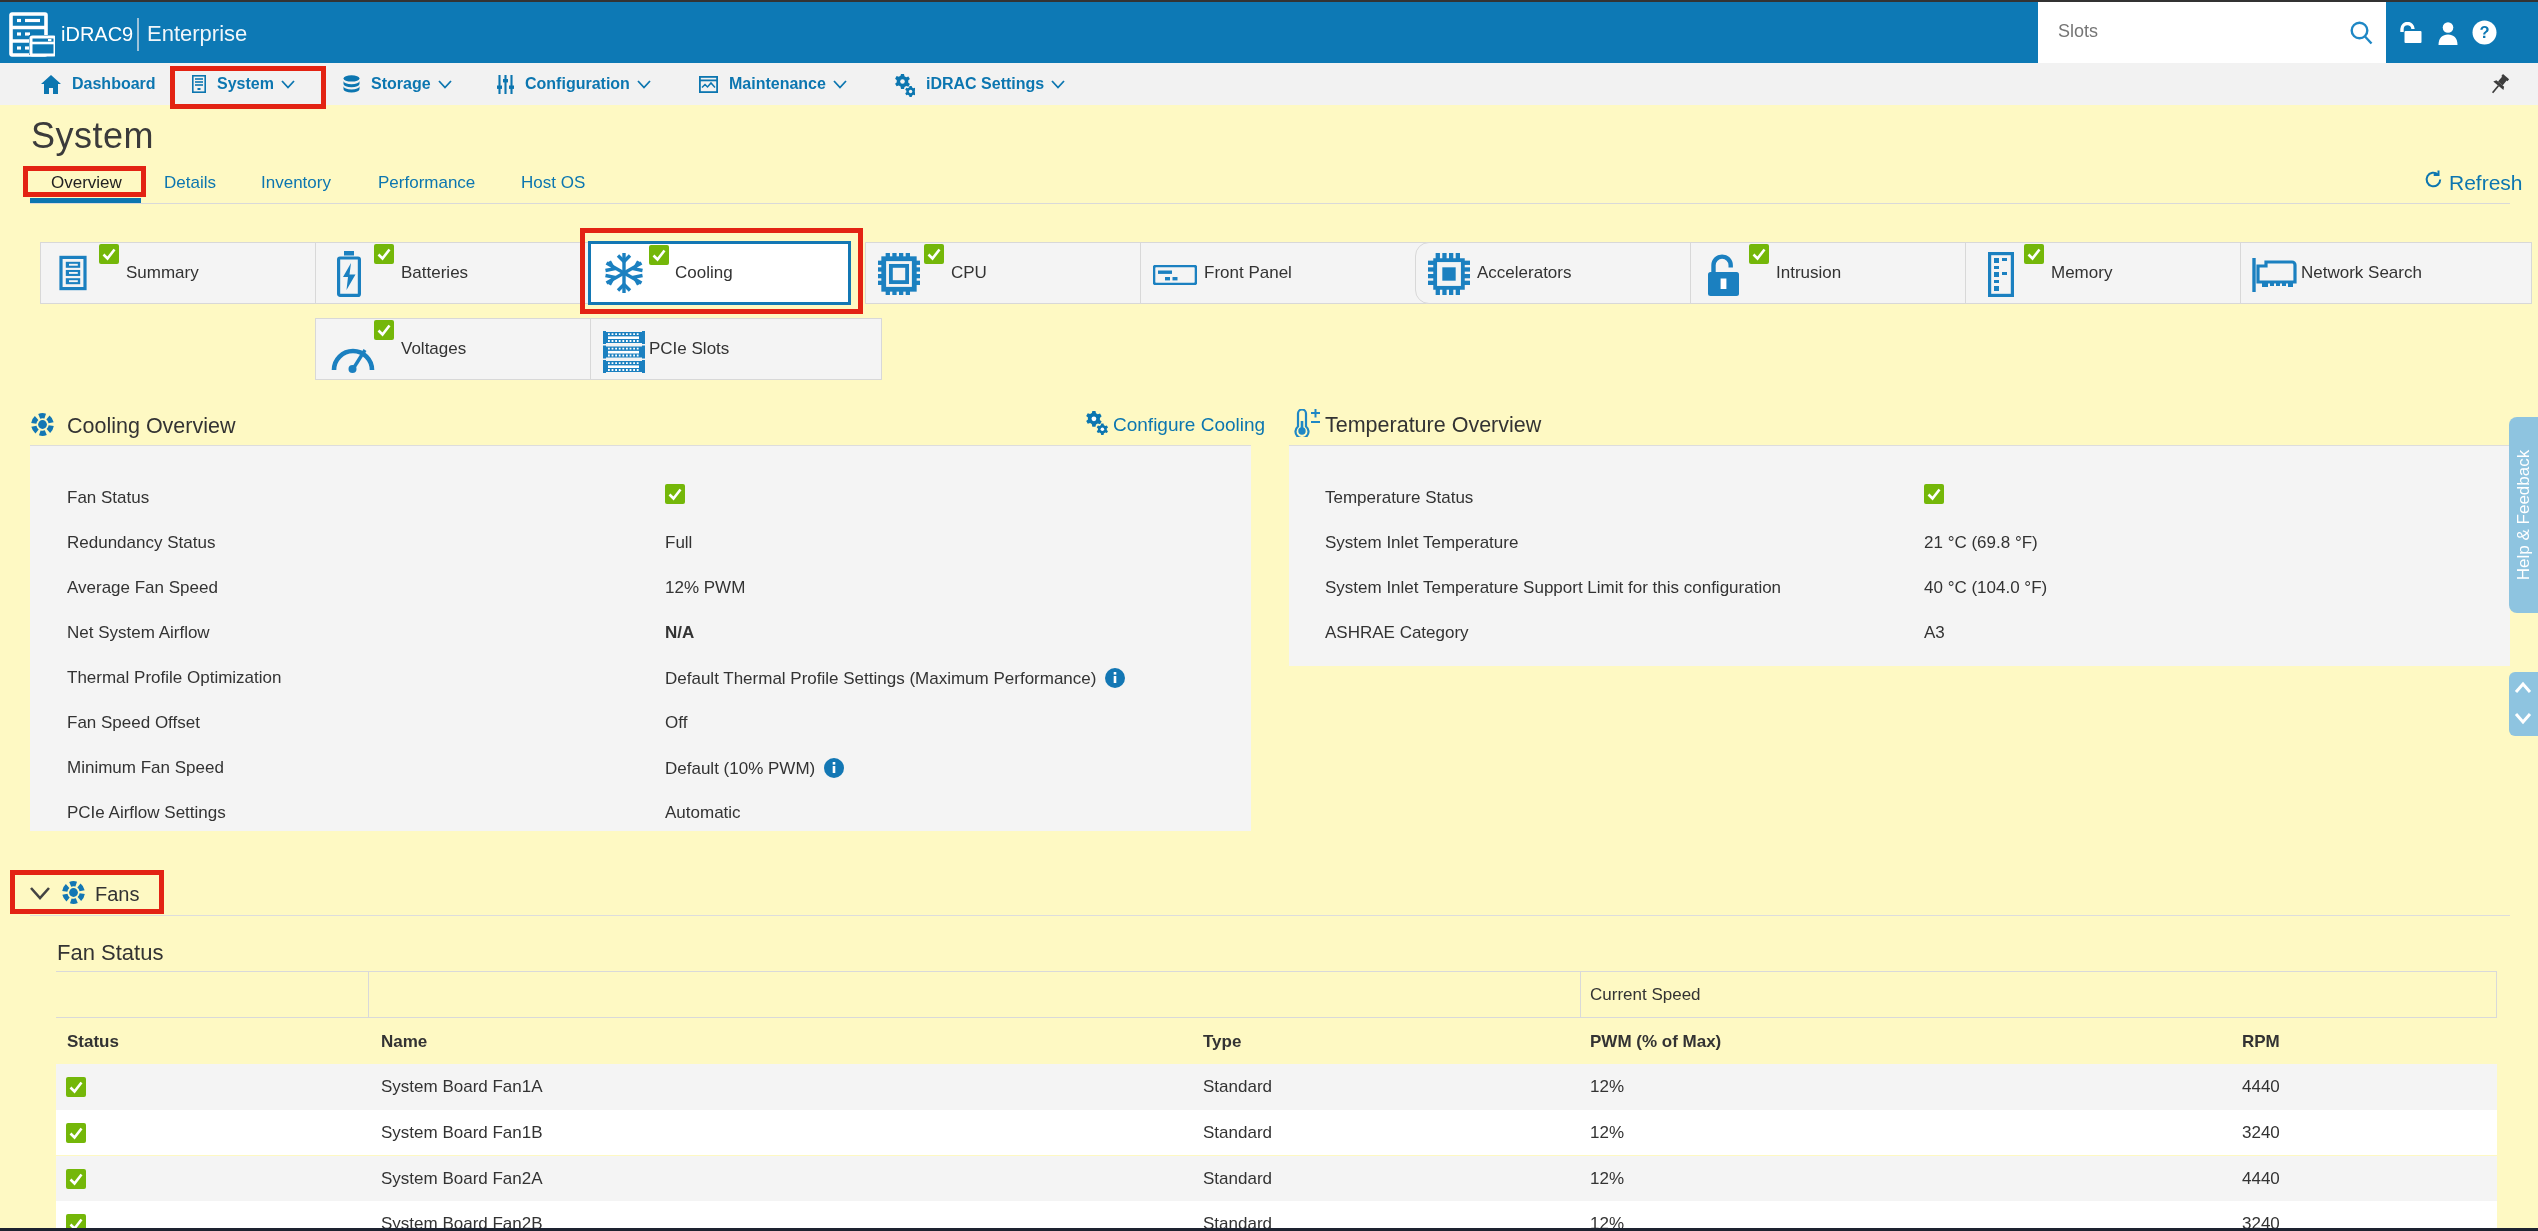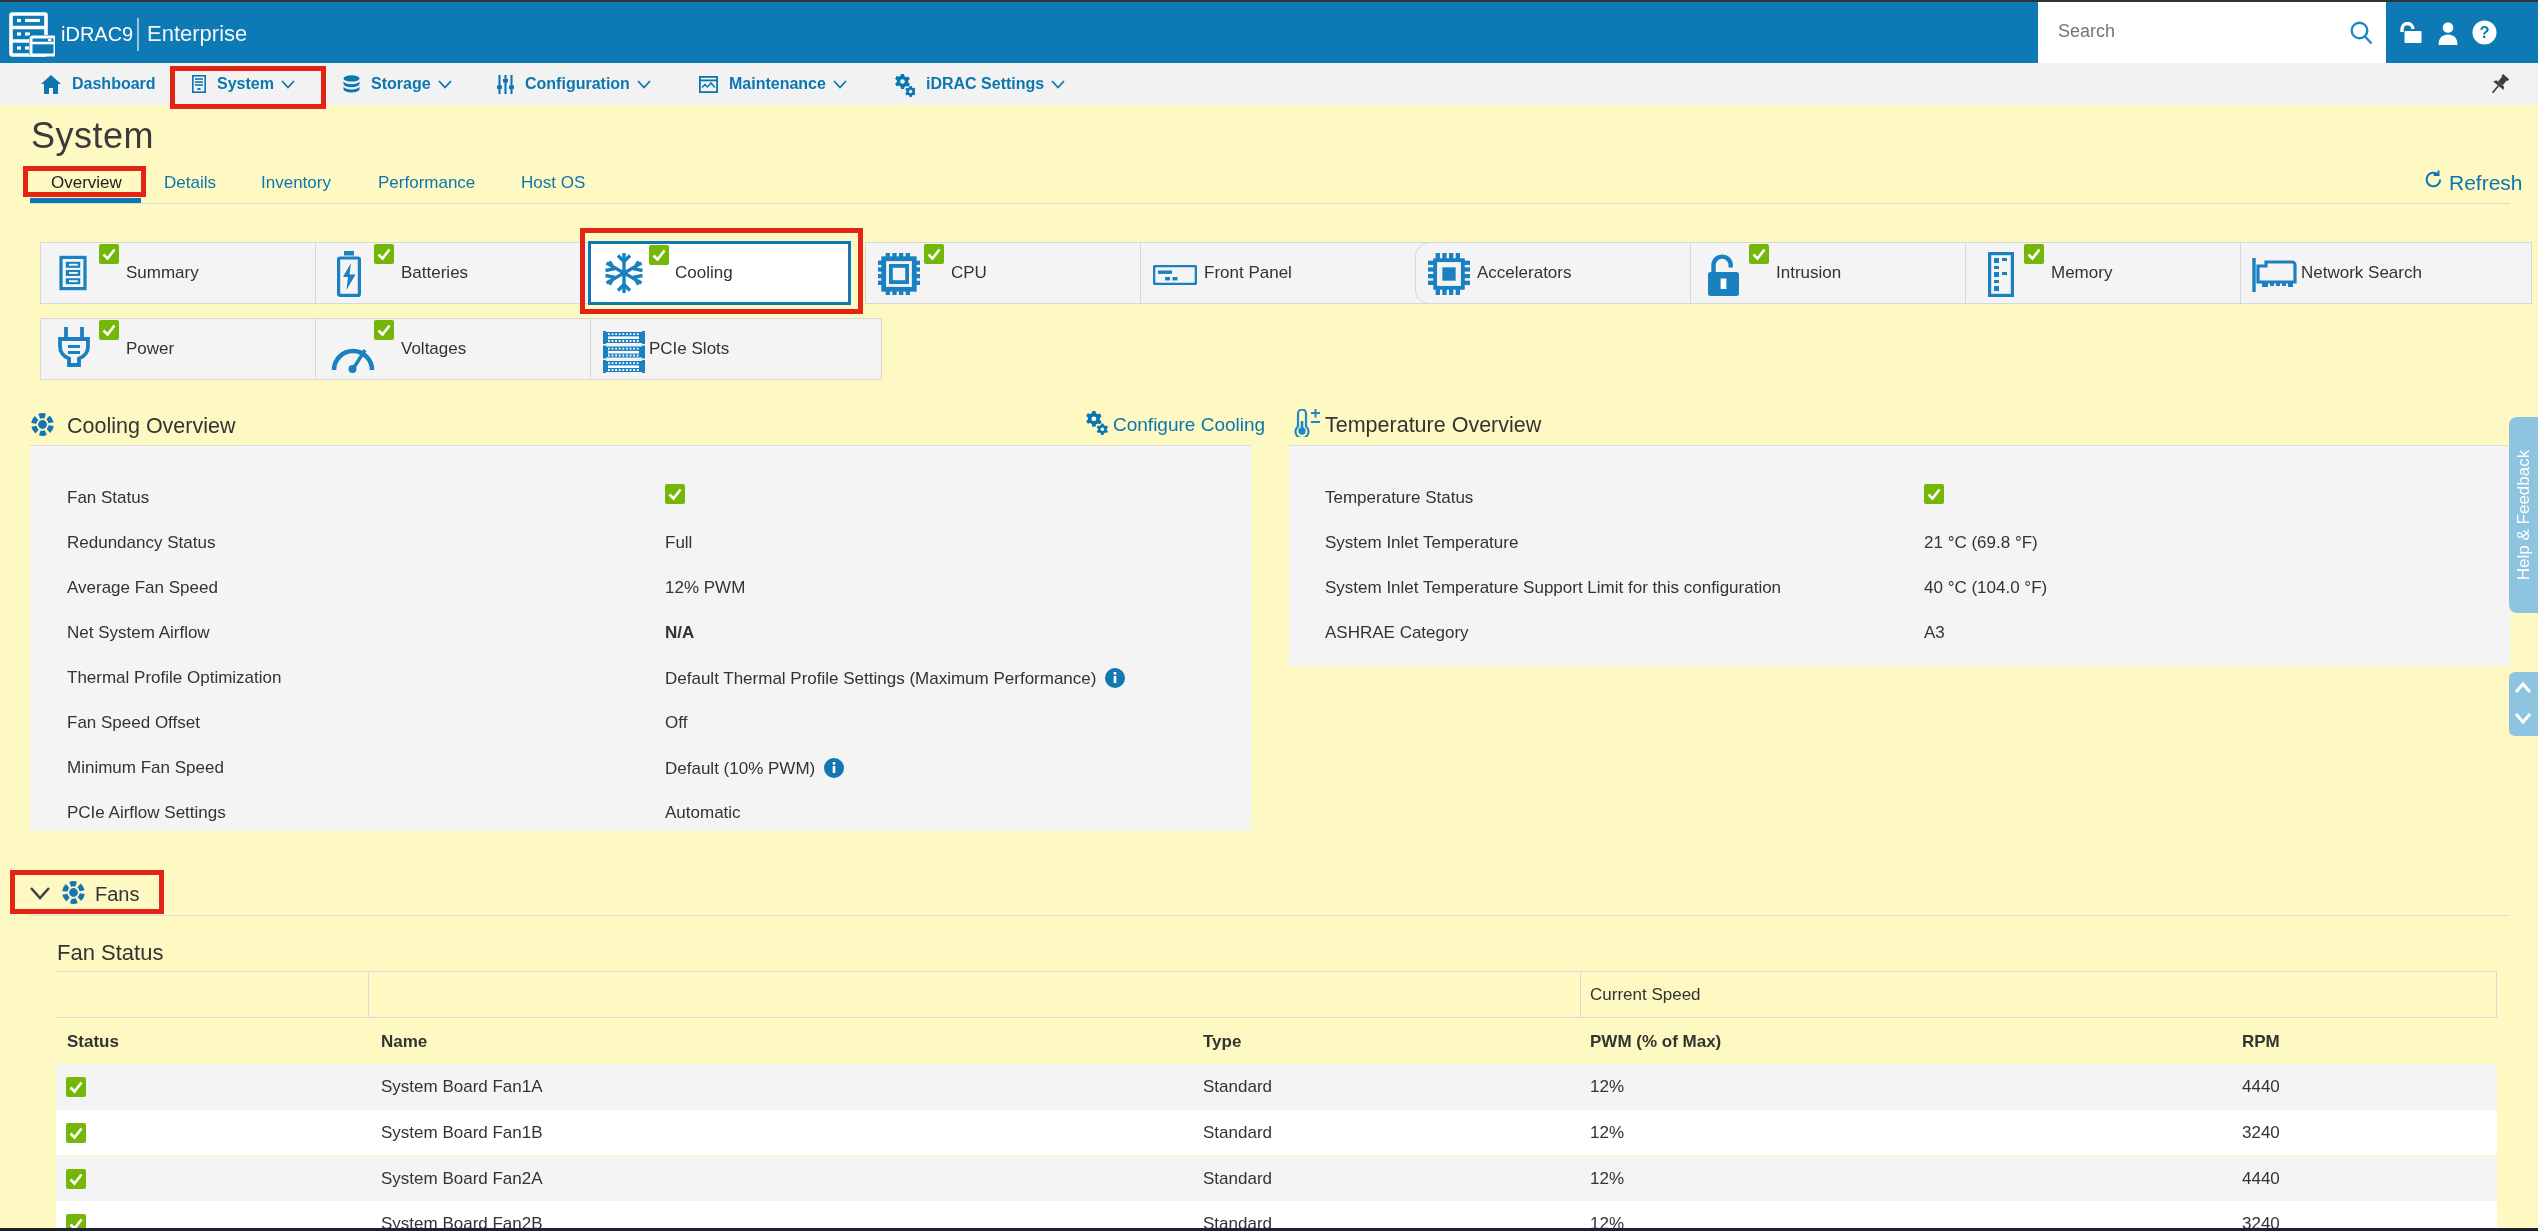--- a/index.html
+++ b/index.html
@@ -68,21 +68,21 @@
       </g>
       <rect x="21" y="25" width="26" height="20" fill="#0d79b5"></rect>
       <rect x="23" y="27" width="24" height="18" rx="1.5" fill="none" stroke="#fff" stroke-width="3"></rect>
       <line x1="23" y1="33" x2="47" y2="33" stroke="#fff" stroke-width="2.6"></line>
       <rect x="40" y="29" width="3.4" height="2.2" fill="#fff"></rect>
     </svg>
     <span class="abs" style="left:61px;top:21px;font-size:20px;color:#fff;">iDRAC9</span>
     <div class="abs" style="left:137px;top:16px;width:2px;height:33px;background:#9dc3da;"></div>
     <span class="abs" style="left:147px;top:19px;font-size:22px;font-weight:300;color:#f0f6fa;">Enterprise</span>
     <div id="searchbox">
-        <span>Search</span>
+        <span>Slots</span>
       <svg class="abs" style="left:312px;top:19px" width="23" height="24" viewBox="0 0 23 24">
         <circle cx="9.5" cy="9.5" r="7.8" fill="none" stroke="#1e87c5" stroke-width="2.4"></circle>
         <line x1="15" y1="15.5" x2="21.5" y2="22.5" stroke="#1e87c5" stroke-width="2.4"></line>
       </svg>
     </div>
     <svg class="abs" style="left:2400px;top:20px" width="23" height="22" viewBox="0 0 23 22">
       <path d="M2 10 V7 a5.5 5.5 0 0 1 11 0" fill="none" stroke="#fff" stroke-width="3.4"></path>
       <rect x="4.5" y="9" width="17" height="12" rx="1" fill="#fff"></rect>
     </svg>
     <svg class="abs" style="left:2437px;top:19px" width="22" height="24" viewBox="0 0 22 24">
@@ -357,39 +357,20 @@
         <rect x="10" y="24" width="6" height="5"></rect>
           <rect x="18" y="24" width="4" height="4"></rect>
           <rect x="24" y="24" width="4" height="4"></rect>
           <rect x="30" y="24" width="4" height="4"></rect>
           <rect x="36" y="24" width="5" height="5"></rect>
       </g>
     </svg>
     <div class="lbl" style="left:60px;">Network Search</div>
   </div>
 
-  <div class="card" style="left:40px;top:318px;">
-    <svg class="ic" viewBox="0 0 34 48" style="width:34px;height:48px;left:16px;top:8px;">
-      <g fill="none" stroke="#1b80c0" stroke-width="3.8">
-        <line x1="9" y1="0" x2="9" y2="12"></line>
-          <line x1="25" y1="0" x2="25" y2="12"></line>
-        <path d="M3 12 H31 V19 a14 13 0 0 1 -9 12.5 V38 h-10 V31.5 A14 13 0 0 1 3 19 Z"></path>
-      </g>
-      <g stroke="#1b80c0" stroke-width="3">
-        <line x1="11" y1="19.5" x2="23" y2="19.5"></line>
-          <line x1="11" y1="25.5" x2="23" y2="25.5"></line>
-      </g>
-    </svg>
-    <div class="badge">
-        <svg viewBox="0 0 20 20">
-          <path d="M4.5 10.5 L8.5 14.5 L15.5 5.5" fill="none" stroke="#fff" stroke-width="2.6"></path>
-        </svg>
-      </div>
-    <div class="lbl">Power</div>
-  </div>
   <div class="card" style="left:315px;top:318px;">
     <svg class="ic" viewBox="0 0 46 40" style="width:46px;height:40px;left:14px;top:14px;">
       <path d="M4 37 A19 19 0 0 1 42 37" fill="none" stroke="#1b80c0" stroke-width="4.6"></path>
       <line x1="23" y1="36" x2="35" y2="17" stroke="#1b80c0" stroke-width="3.4"></line>
       <circle cx="22.5" cy="36" r="4" fill="#1b80c0"></circle>
     </svg>
     <div class="badge">
         <svg viewBox="0 0 20 20">
           <path d="M4.5 10.5 L8.5 14.5 L15.5 5.5" fill="none" stroke="#fff" stroke-width="2.6"></path>
         </svg>

